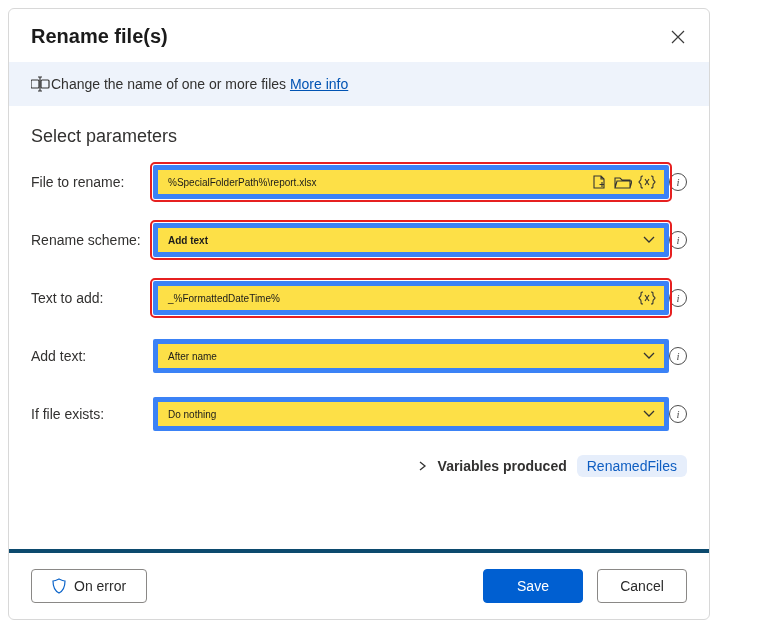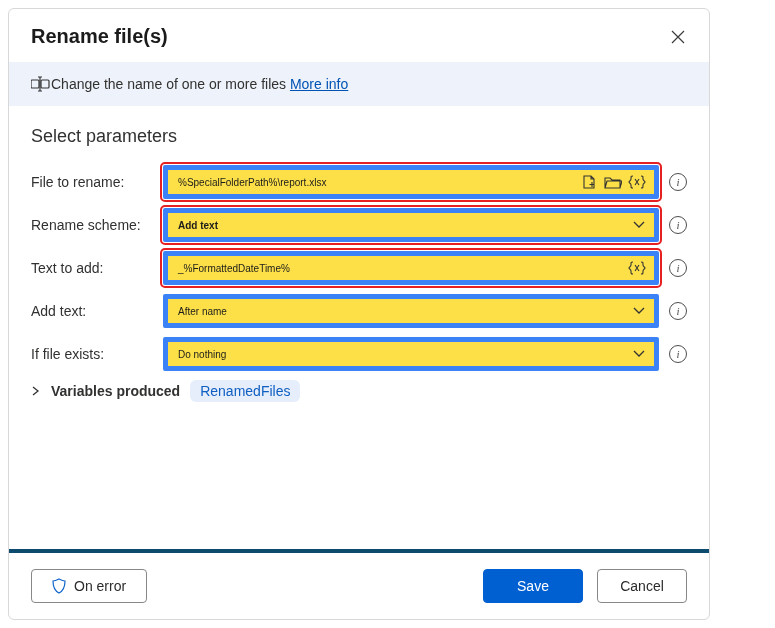--- a/index.html
+++ b/index.html
@@ -57,22 +57,21 @@
   }
   .content h2 {
     margin: 0 0 18px 0;
     font-size: 18px;
     font-weight: 400;
     color: #323130;
   }
   .field-row {
     display: flex;
     align-items: center;
-    margin-bottom: 9px;
-    gap: 10px;
+    margin-bottom: 24px;
   }
   .field-label {
     width: 122px;
     flex: none;
     font-size: 14px;
     color: #323130;
   }
   .field-control {
     flex: 1;
     height: 34px;
@@ -116,20 +115,21 @@
     width: 14px; height: 14px;
     display:flex;align-items:center;justify-content:center;
   }
   .vars-row {
     display: flex;
     align-items: center;
     gap: 10px;
     font-size: 14px;
     color: #323130;
     margin-top: 6px;
+    justify-content: flex-end;
   }
   .vars-row .chev {
     width: 10px; height:10px;
     display:flex;align-items:center;justify-content:center;
   }
   .chip {
     background: #e6eefb;
     color: #0f5ec2;
     border-radius: 6px;
     padding: 3px 10px;

